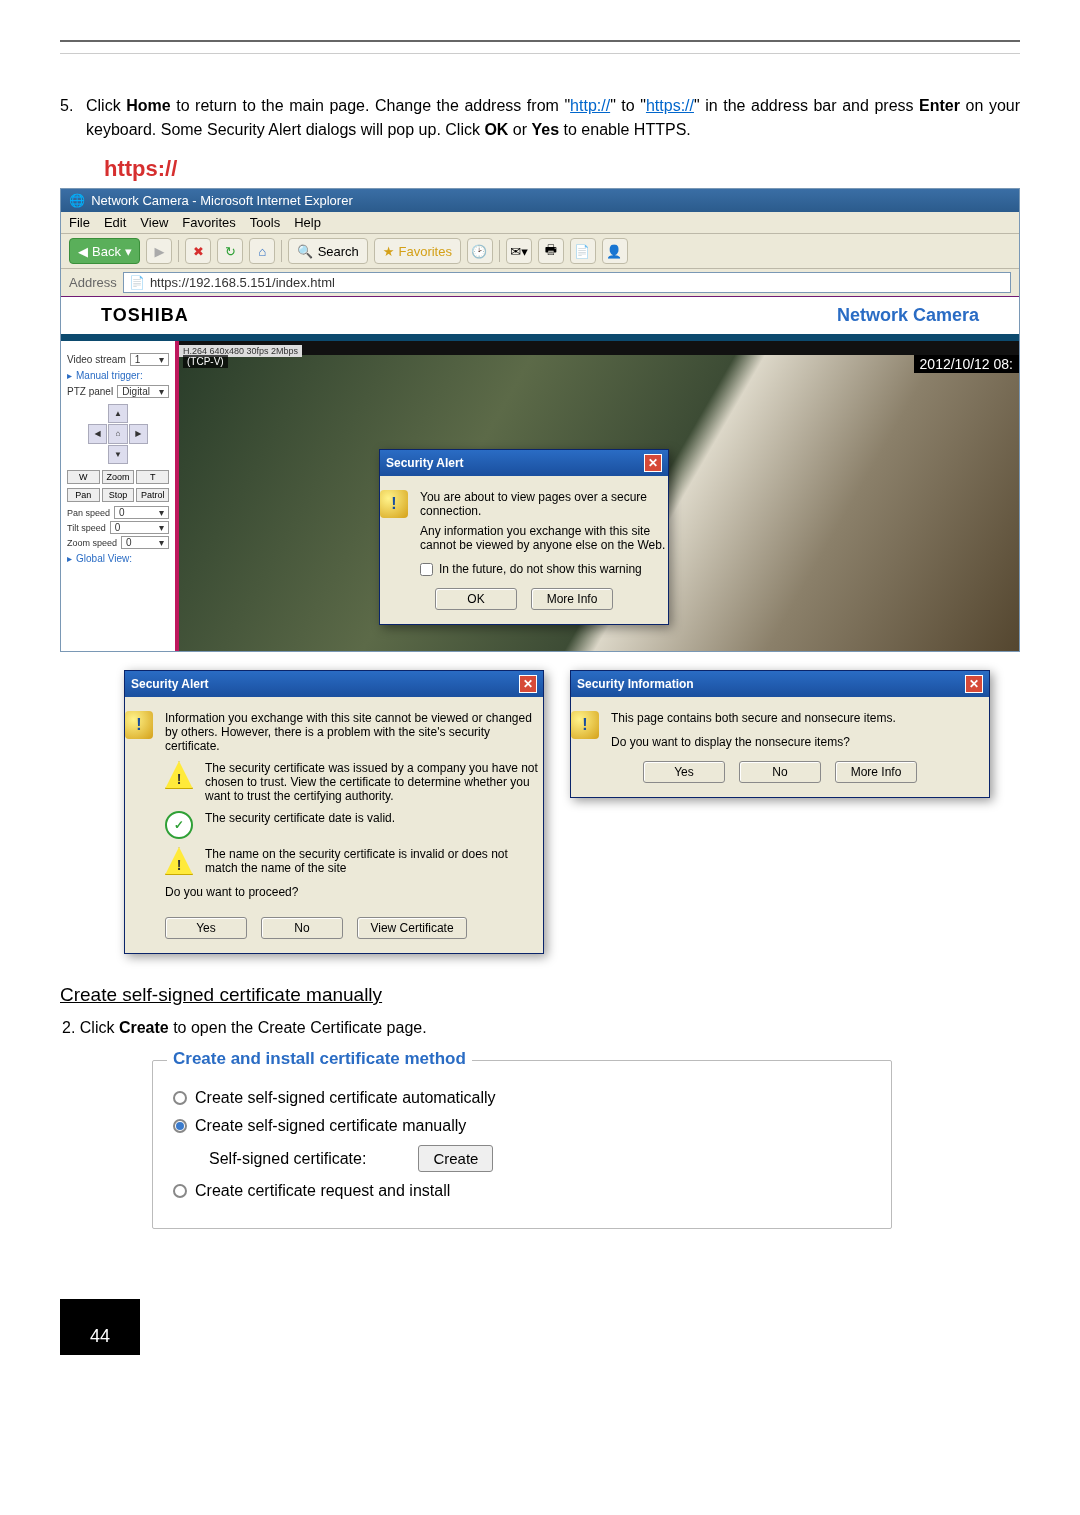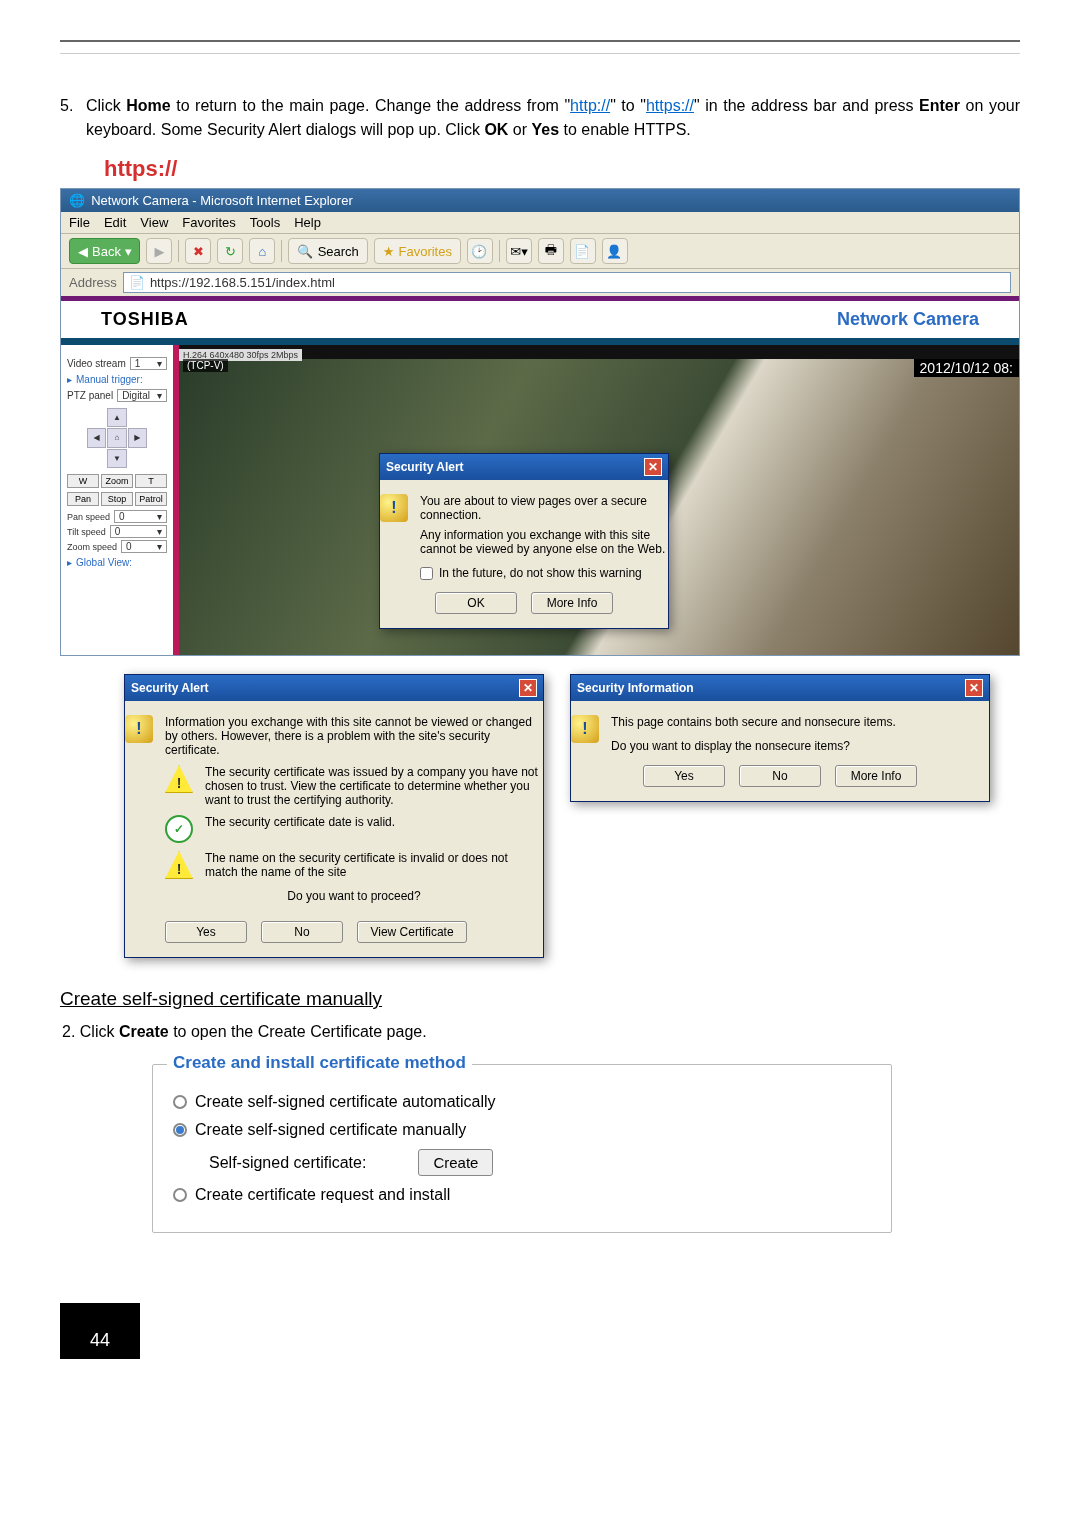--- a/index.html
+++ b/index.html
@@ -71,21 +71,21 @@
   .tb-btn {
     display: inline-flex; align-items:center; justify-content:center;
     width: 26px; height: 26px; border: 1px solid #c0bca8;
     border-radius: 4px; background:#f2f0e6; font-size: 13px;
   }
   .tb-btn.wide { width:auto; padding: 0 8px; gap:4px; }
   .tb-sep { width:1px; height:22px; background:#bcb8a8; }
   .addr-bar {
     display:flex; align-items:center; gap:6px;
     padding: 3px 8px; font-size: 13px;
-    background:#ece9d8; border-bottom: 5px solid #701a75;
+    background:#ece9d8; border-bottom: 1px solid #701a75;
   }
   .addr-label { color:#666; }
   .addr-field {
     flex:1; background:#fff; border:1px solid #7a98b5;
     padding:2px 6px; color:#333;
     display:flex; align-items:center; gap:4px;
   }
   .addr-text { font-family: Tahoma, Arial; font-size:13px; }
   .red-pointer {
     position:absolute; height:80px; width:0;
@@ -96,21 +96,21 @@
     display:flex; justify-content:space-between;
     align-items:flex-start; padding:8px 40px;
     border-bottom:7px solid #0c4a6e;
   }
   .brand { font-weight:bold; font-size:18px; letter-spacing:1px; }
   .cam-title { color:#2a6cc4; font-weight:bold; font-size:18px; }
   .cam-body { display:flex; }
   .cam-side {
     width:118px; padding:8px 6px;
     font-size:10px; color:#333;
-    border-right:6px solid #be185d;
+    border-right:4px solid #be185d;
   }
   .cam-side-row { margin:4px 0; display:flex; align-items:center; gap:4px; }
   .dropdown {
     border:1px solid #999; background:#fff; padding:0 4px;
     font-size:10px; flex:1; display:flex; justify-content:space-between;
   }
   .dpad {
     width:60px; height:60px; margin:6px auto;
     display:grid; grid-template: repeat(3,1fr)/repeat(3,1fr);
     gap:1px;
@@ -420,21 +420,21 @@
           <div>The security certificate was issued by a company you have not chosen to trust. View the certificate to determine whether you want to trust the certifying authority.</div>
         </div>
         <div class="xp-row" style="margin-left:40px;">
           <div class="xp-icon check-ico">✓</div>
           <div>The security certificate date is valid.</div>
         </div>
         <div class="xp-row" style="margin-left:40px;">
           <div class="xp-icon warn-tri">!</div>
           <div>The name on the security certificate is invalid or does not match the name of the site</div>
         </div>
-        <div style="margin:10px 0 18px 40px;text-align:center;">Do you want to proceed?</div>
+        <div style="margin:10px 0 18px 40px;">Do you want to proceed?</div>
         <div class="xp-btnrow" style="margin-left:40px; justify-content:flex-start;">
           <button class="xp-button">Yes</button>
           <button class="xp-button">No</button>
           <button class="xp-button" style="min-width:110px;">View Certificate</button>
         </div>
       </div>
     </div>
 
     <div class="xp-dialog static-dialog" style="width:420px; align-self:flex-start;">
       <div class="titlebar">

